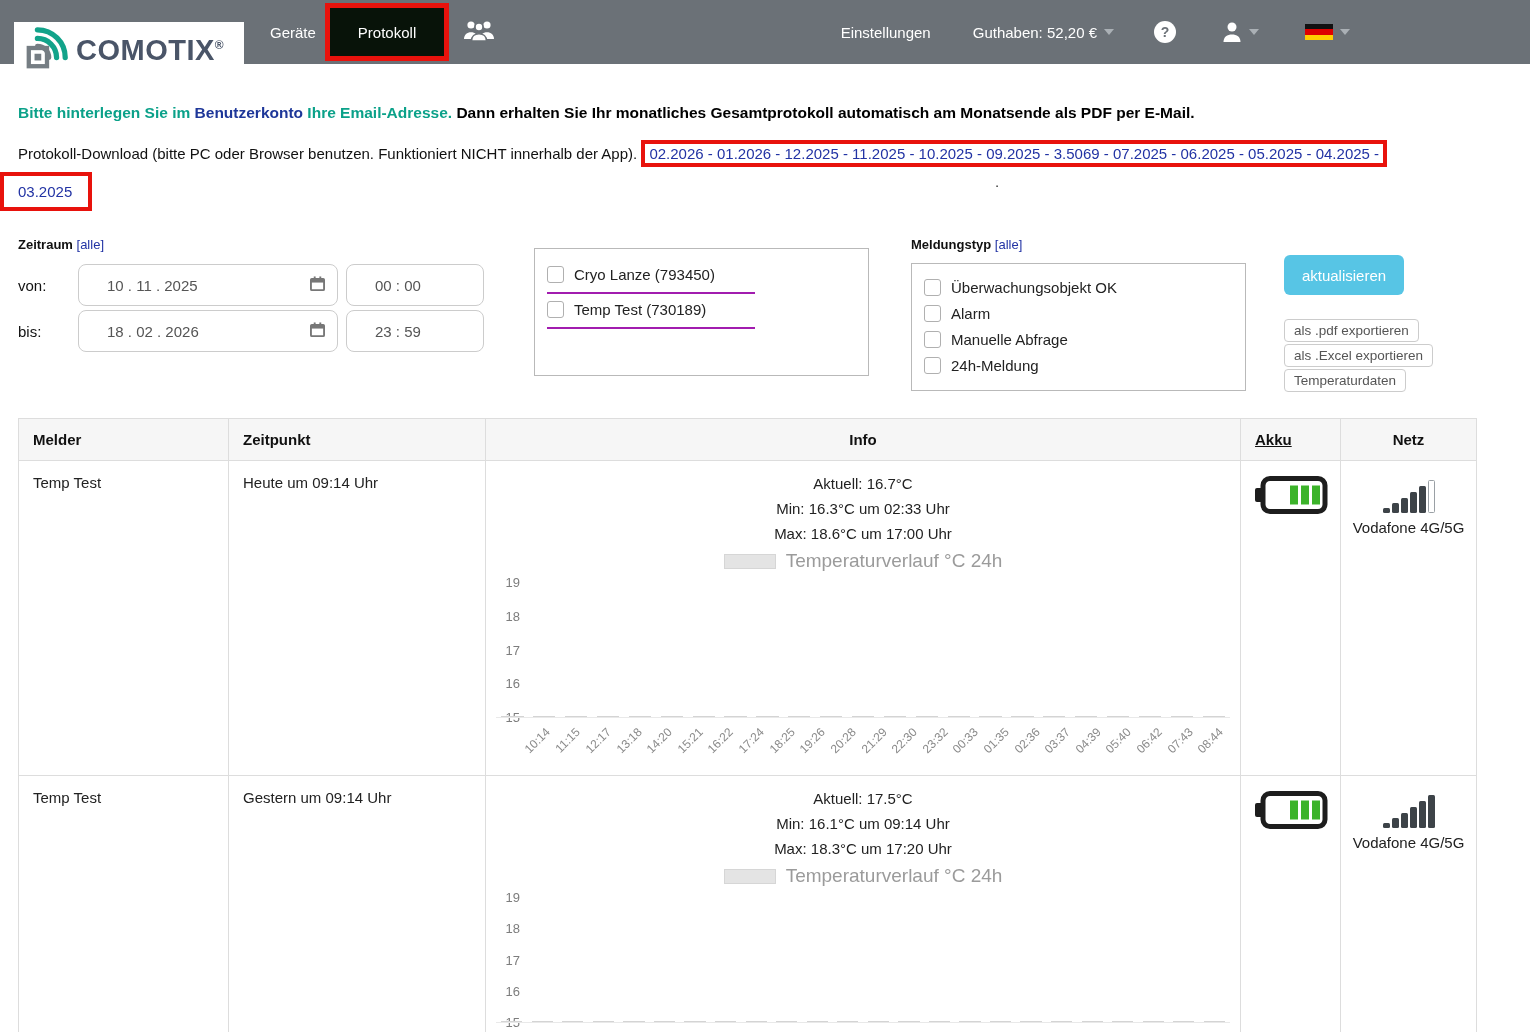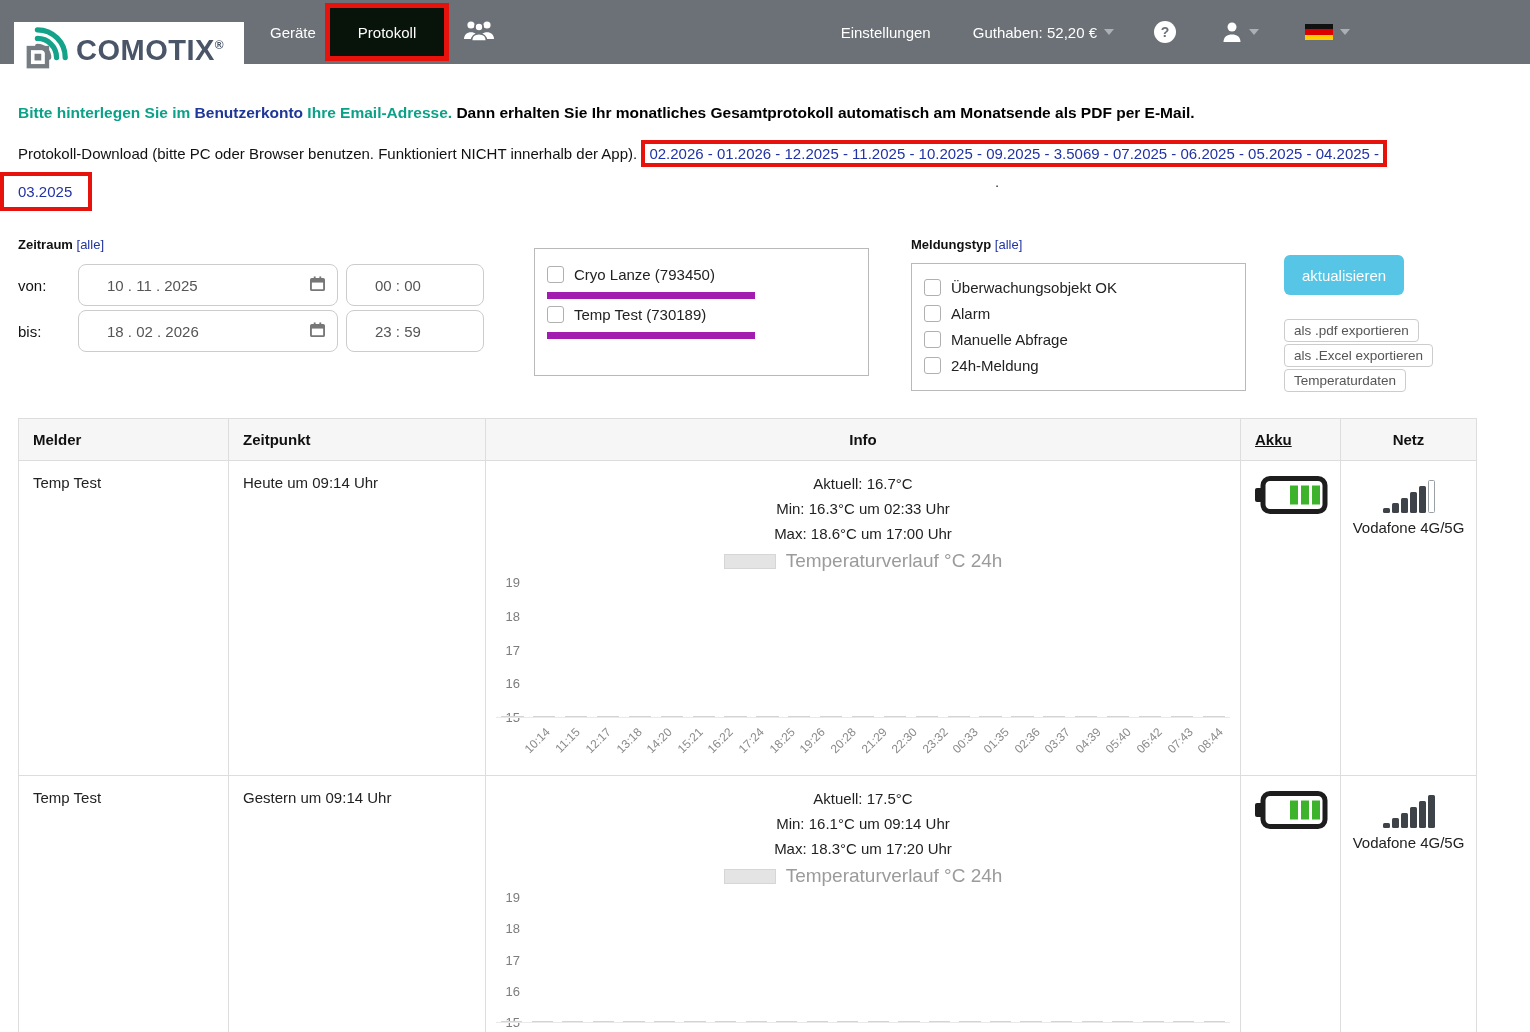--- a/index.html
+++ b/index.html
@@ -44,21 +44,21 @@
   .zeitraum { width: 498px; }
   .zr-grid { margin-top: 12px; display: grid; grid-template-columns: 52px 260px 138px; grid-row-gap: 4px; grid-column-gap: 8px; align-items: center; }
   .zr-grid .lbl { font-size: 15px; color: #111; }
   .inputbox { height: 42px; border: 1px solid #ccc; border-radius: 8px; background: #fff; display: flex;
     align-items: center; font-size: 15px; color: #555; padding: 0 12px 0 28px; cursor: text; }
   .inputbox .spacer { flex: 1; }
   .cal-icon { color: #777; cursor: pointer; }
   .listbox { border: 1px solid #b9b9b9; background: #fff; width: 335px; height: 128px; margin-top: 11px; padding: 10px 12px; overflow: hidden; }
   .chk-row { display: flex; align-items: center; font-size: 15px; color: #222; cursor: pointer; }
   .chk { width: 17px; height: 17px; border: 1px solid #b0b0b0; border-radius: 3px; background: #fff; margin-right: 10px; flex: 0 0 auto; }
-  .melder-list .chk-row { border-bottom: 7px solid #a21caf; width: 208px; padding: 7px 0 9px; }
+  .melder-list .chk-row { border-bottom: 2px solid #a21caf; width: 208px; padding: 7px 0 9px; }
   .typ-list .chk-row { padding: 4.5px 0; }
   .melder-col { margin-left: 18px; width: 377px; }
   .typ-col { width: 335px; }
   .btn-col { margin-left: 38px; display: flex; flex-direction: column; align-items: flex-start; }
   .btn-primary { background: #57c5e5; color: #fff; border: none; border-radius: 6px; width: 120px; height: 40px;
     font-size: 15px; margin-top: 18px; cursor: pointer; font-family: inherit; }
   .export-stack { margin-top: 24px; display: flex; flex-direction: column; gap: 2px; align-items: flex-start; }
   .btn-plain { background: #fff; border: 1px solid #ccc; border-radius: 4px; color: #555; font-size: 13.5px;
     padding: 3px 9px; cursor: pointer; font-family: inherit; }
 

